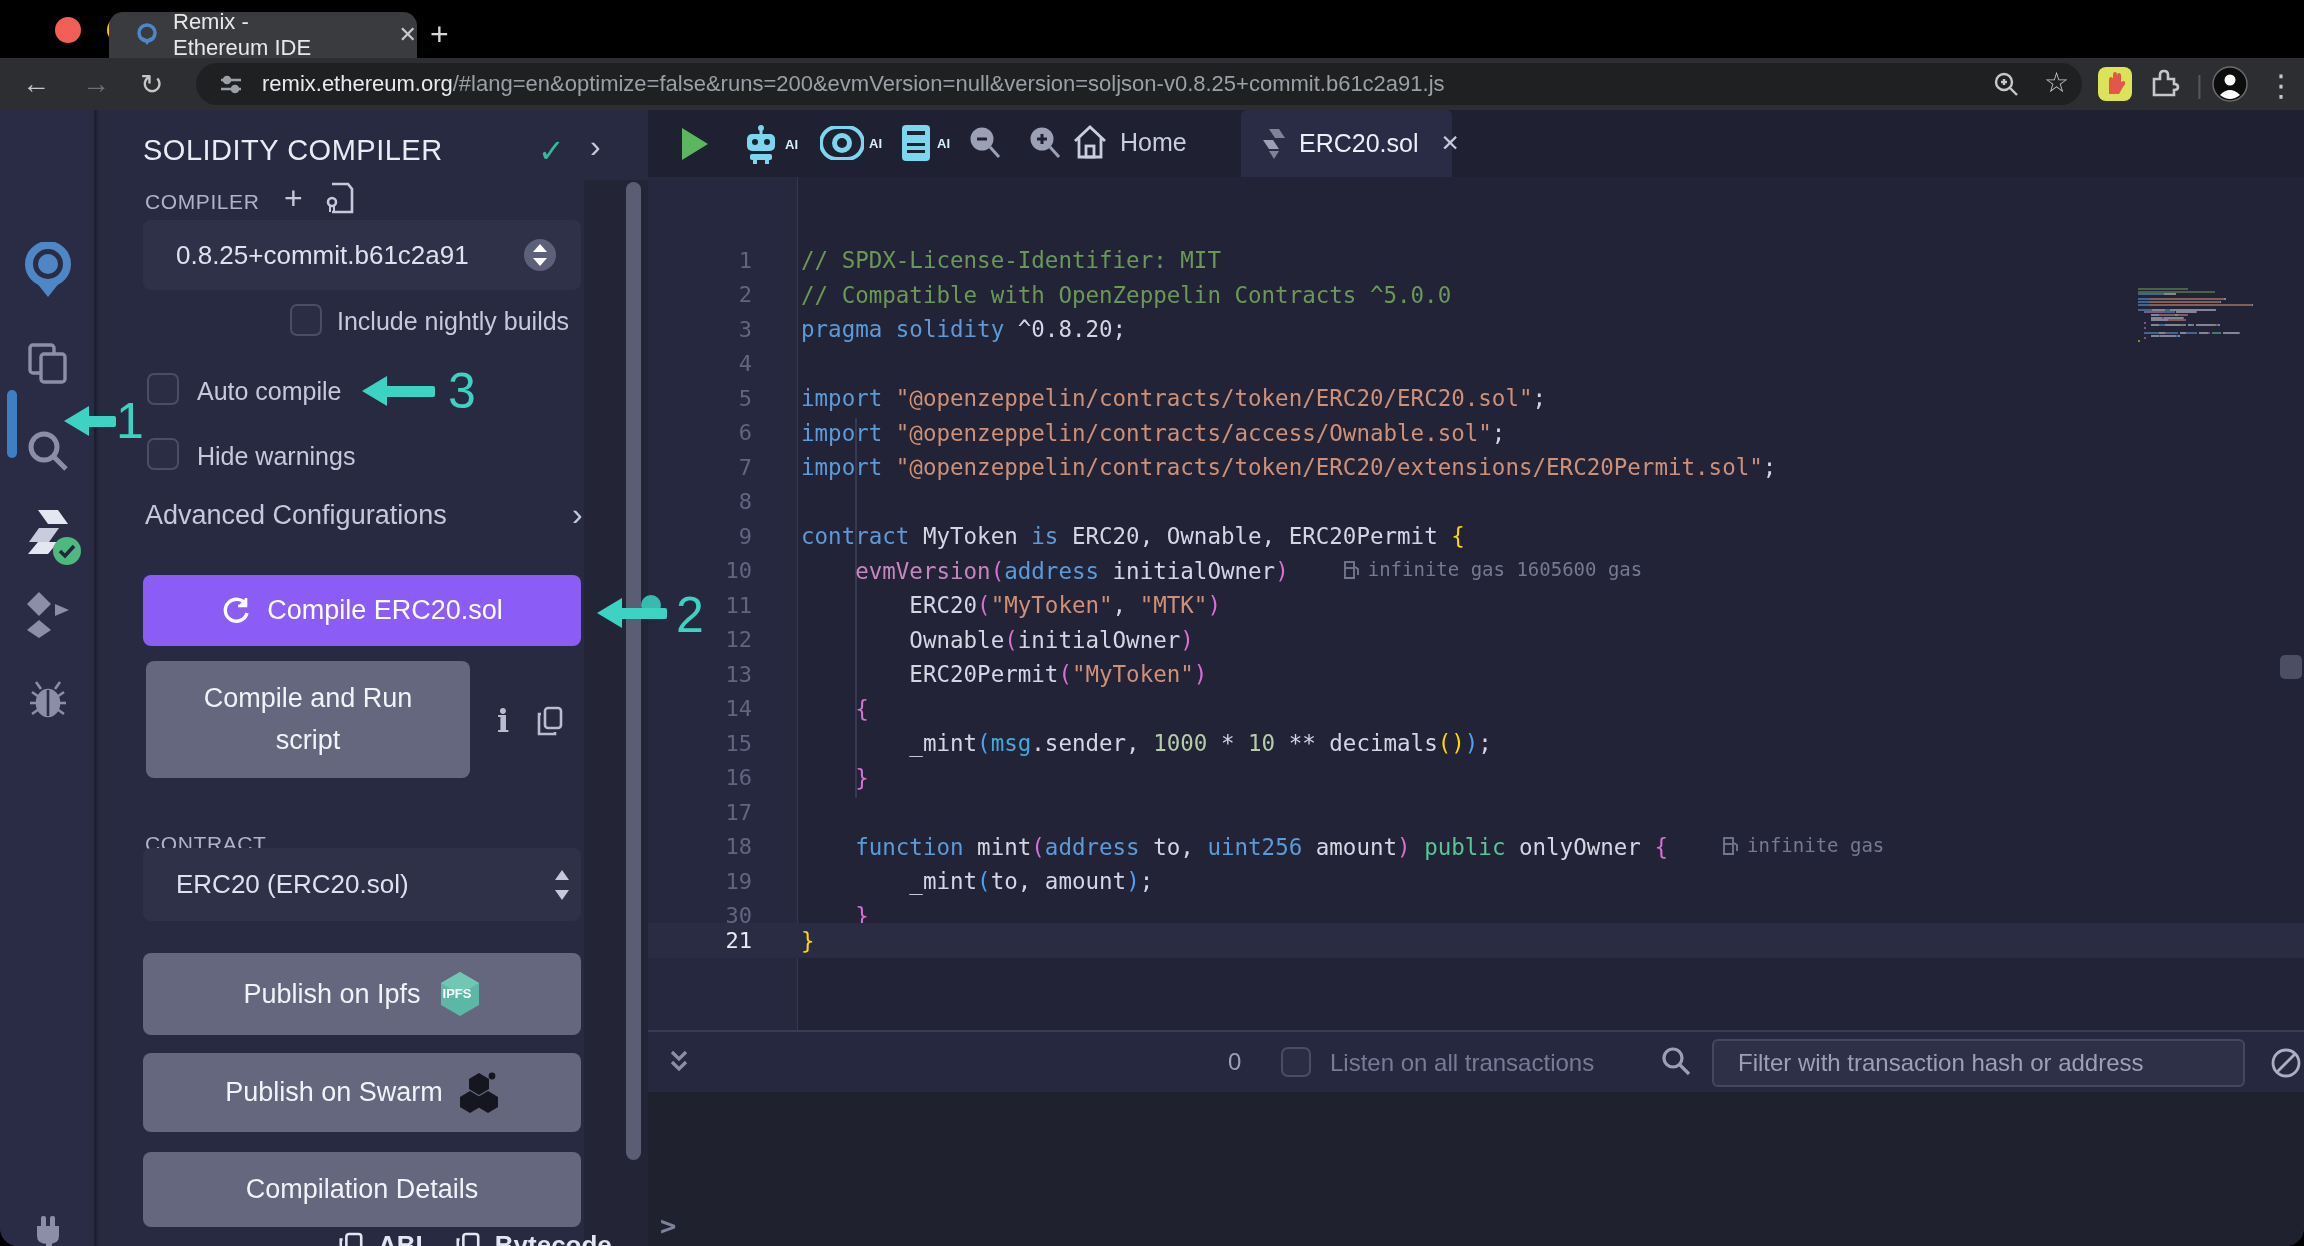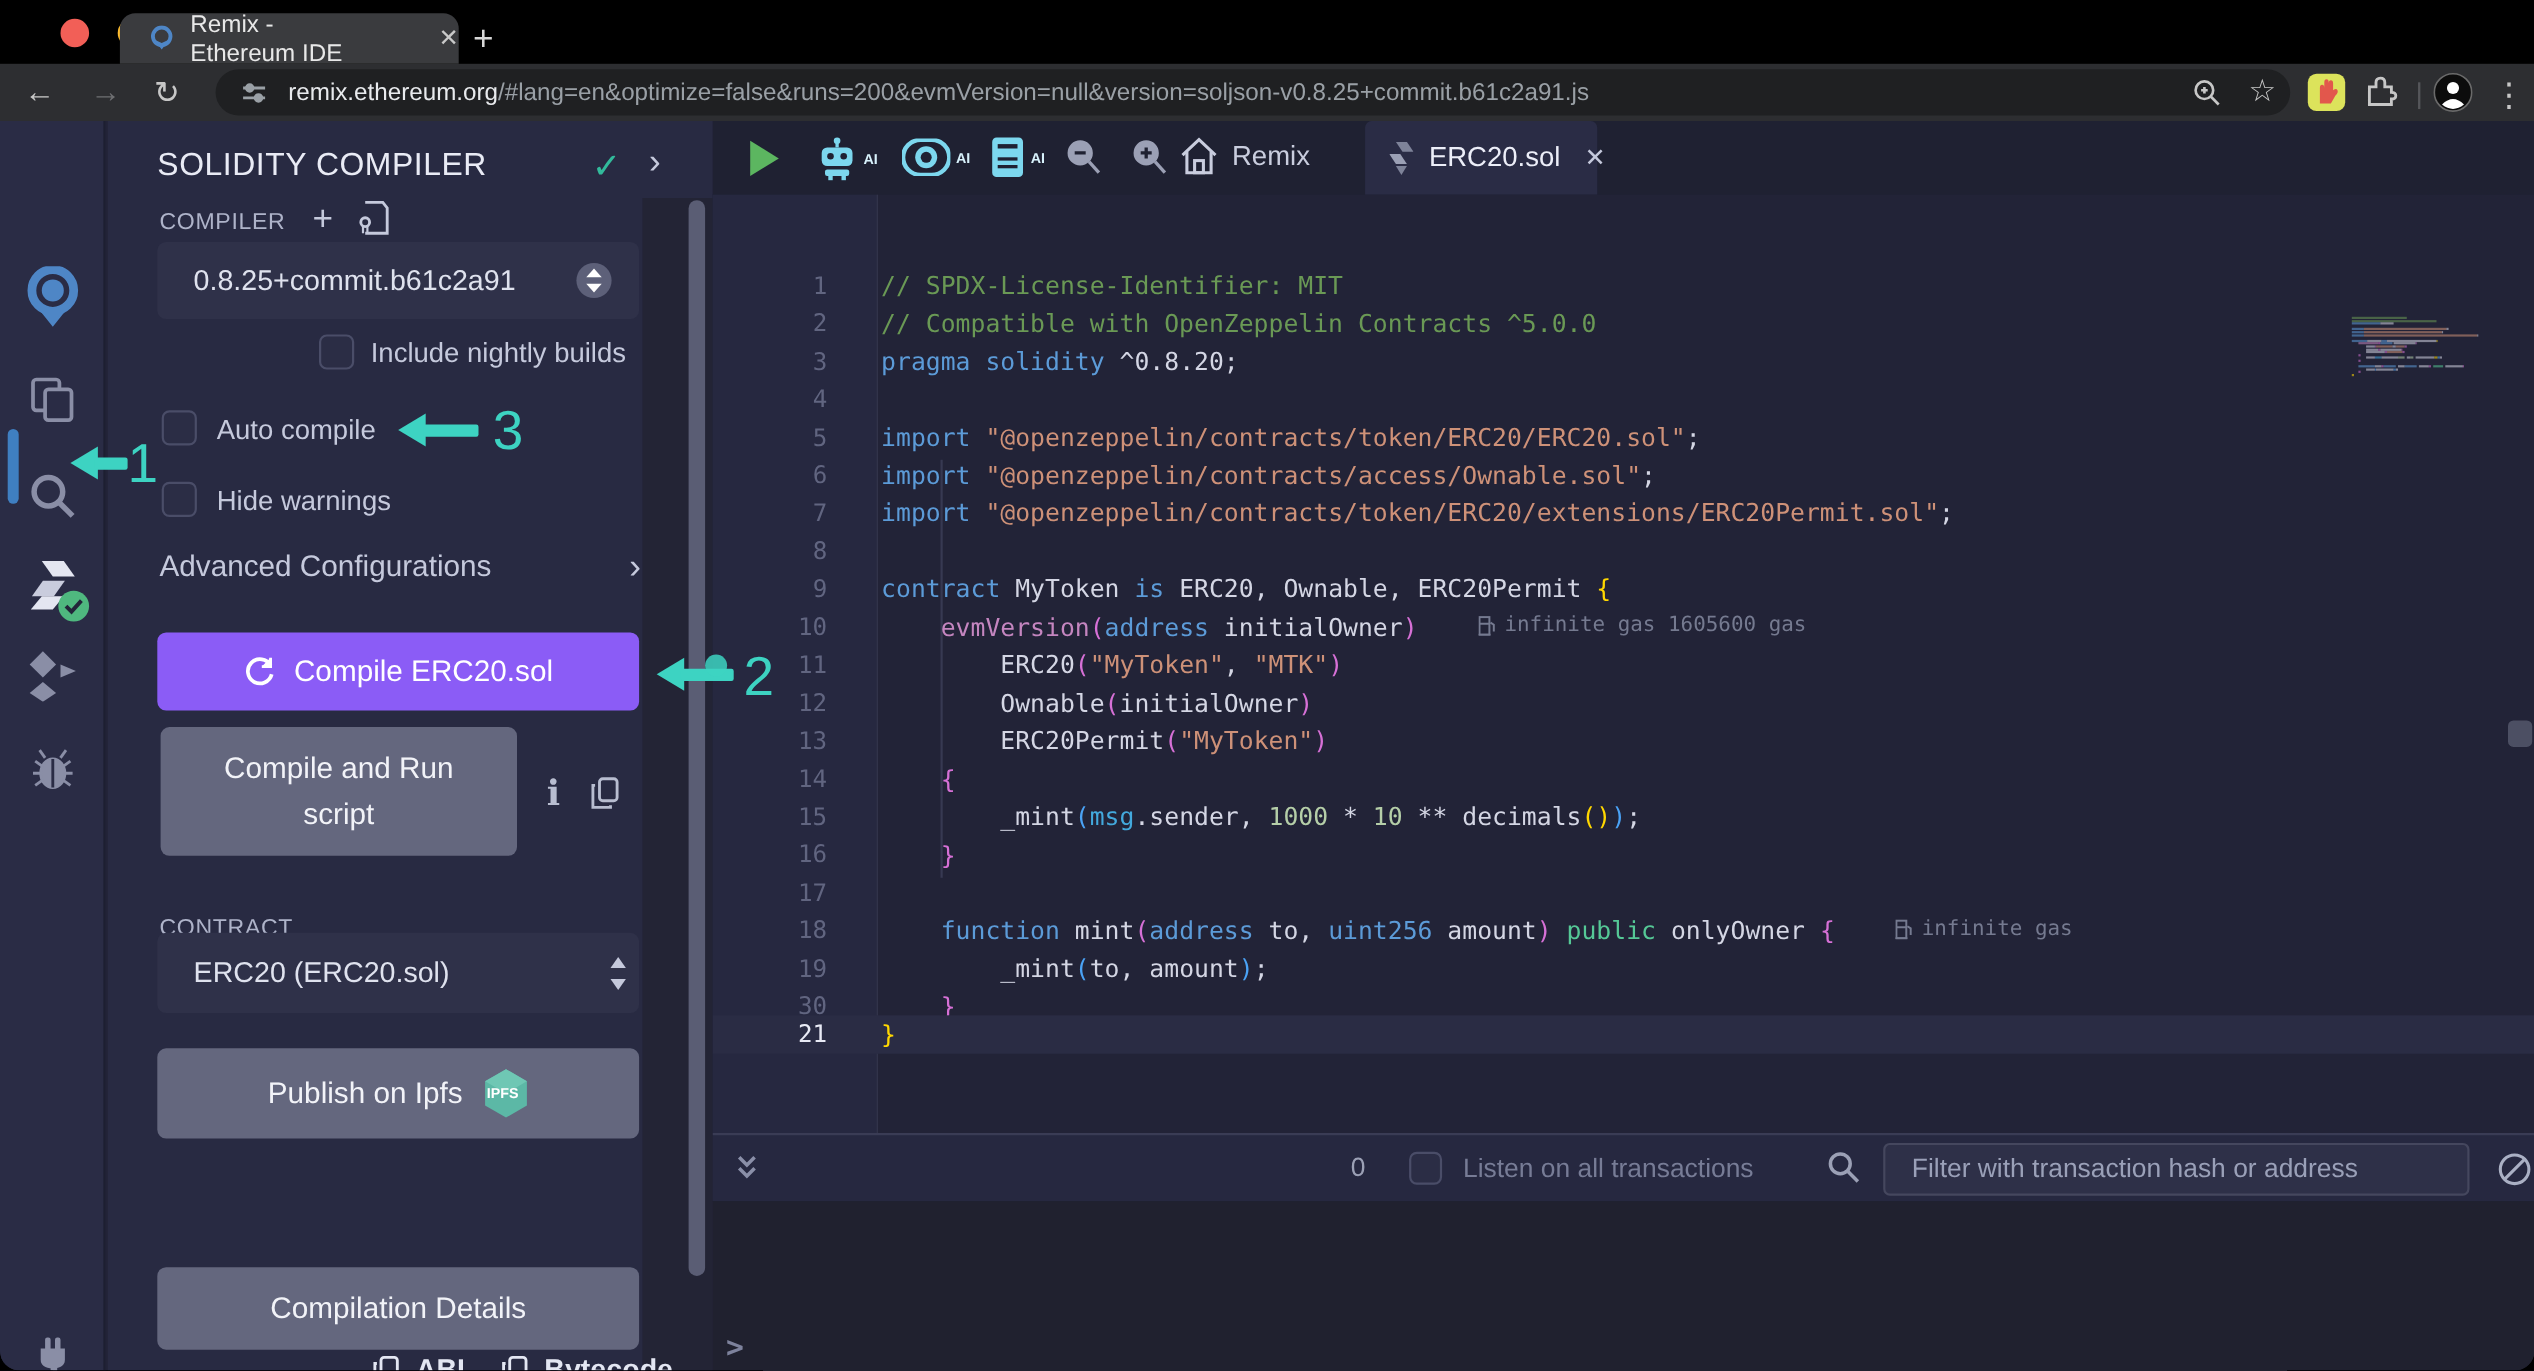--- a/index.html
+++ b/index.html
@@ -301,20 +301,31 @@
         <span>Publish on Ipfs</span>
         <span style="margin-left:18px;position:relative">
           <svg width="42" height="46" viewBox="0 0 42 46">
               <path d="M21 1 L40 12 L40 34 L21 45 L2 34 L2 12 Z" fill="#5cb8a6"></path>
               <path d="M21 1 L40 12 L21 23 L2 12 Z" fill="#6fc7b4"></path>
             </svg>
           <span class="abs" style="left:4px;top:15px;font-size:13px;font-weight:700;color:#fff">IPFS</span>
         </span>
       </div>
 
+      <div class="abs btn btn-secondary" style="left:45px;top:943px;width:438px;height:79px">
+        <span>Publish on Swarm</span>
+        <span style="margin-left:16px">
+          <svg width="40" height="44" viewBox="0 0 40 44">
+            <path d="M20 2 L30 8 L30 18 L20 24 L10 18 L10 8 Z" fill="#15161f"></path>
+            <path d="M9 22 L19 28 L19 38 L9 44 L-1 38 L-1 28 Z" fill="#15161f" transform="translate(2,-2)"></path>
+            <path d="M31 22 L41 28 L41 38 L31 44 L21 38 L21 28 Z" fill="#15161f" transform="translate(-2,-2)"></path>
+            <circle cx="33" cy="5" r="3.4" fill="#15161f"></circle>
+            </svg>
+        </span>
+      </div>
 
       <div class="abs btn btn-secondary" style="left:45px;top:1042px;width:438px;height:75px">
         <span>Compilation Details</span>
       </div>
 
       <div class="abs row" style="left:240px;top:1120px;gap:14px">
         <span>
           <svg width="26" height="28" viewBox="0 0 28 30" fill="none" stroke="#e3e6f2" stroke-width="2.8">
               <rect x="9" y="2" width="16" height="20" rx="3"></rect>
               <path d="M5 8 L3 8 L3 28 L19 28"></path>
@@ -382,21 +393,21 @@
             <line x1="22" y1="21" x2="31" y2="31"></line>
           </svg>
       </span>
 
       <span class="abs row" style="left:424px;top:14px;gap:12px">
         <svg width="36" height="36" viewBox="0 0 36 36" fill="none" stroke="#c9cdde" stroke-width="2.8">
           <path d="M3 17 L18 3 L33 17"></path>
             <path d="M7 14 L7 33 L29 33 L29 14"></path>
             <rect x="14" y="22" width="8" height="11"></rect>
           </svg>
-        <span style="color:#c9cdde;font-size:25px">Remix</span>
+        <span style="color:#c9cdde;font-size:25px">Home</span>
       </span>
 
       <div id="filetab" class="abs row">
         <span style="margin-left:22px">
           <svg width="22" height="30" viewBox="0 0 22 30" fill="#9ba0b5">
             <path d="M6 0 L16 0 L22 9 L12 9 Z" opacity="0.75"></path>
               <path d="M0 11 L10 11 L16 20 L6 20 Z"></path>
               <path d="M6 22 L16 22 L11 30 Z" opacity="0.75"></path>
             </svg>
         </span>

